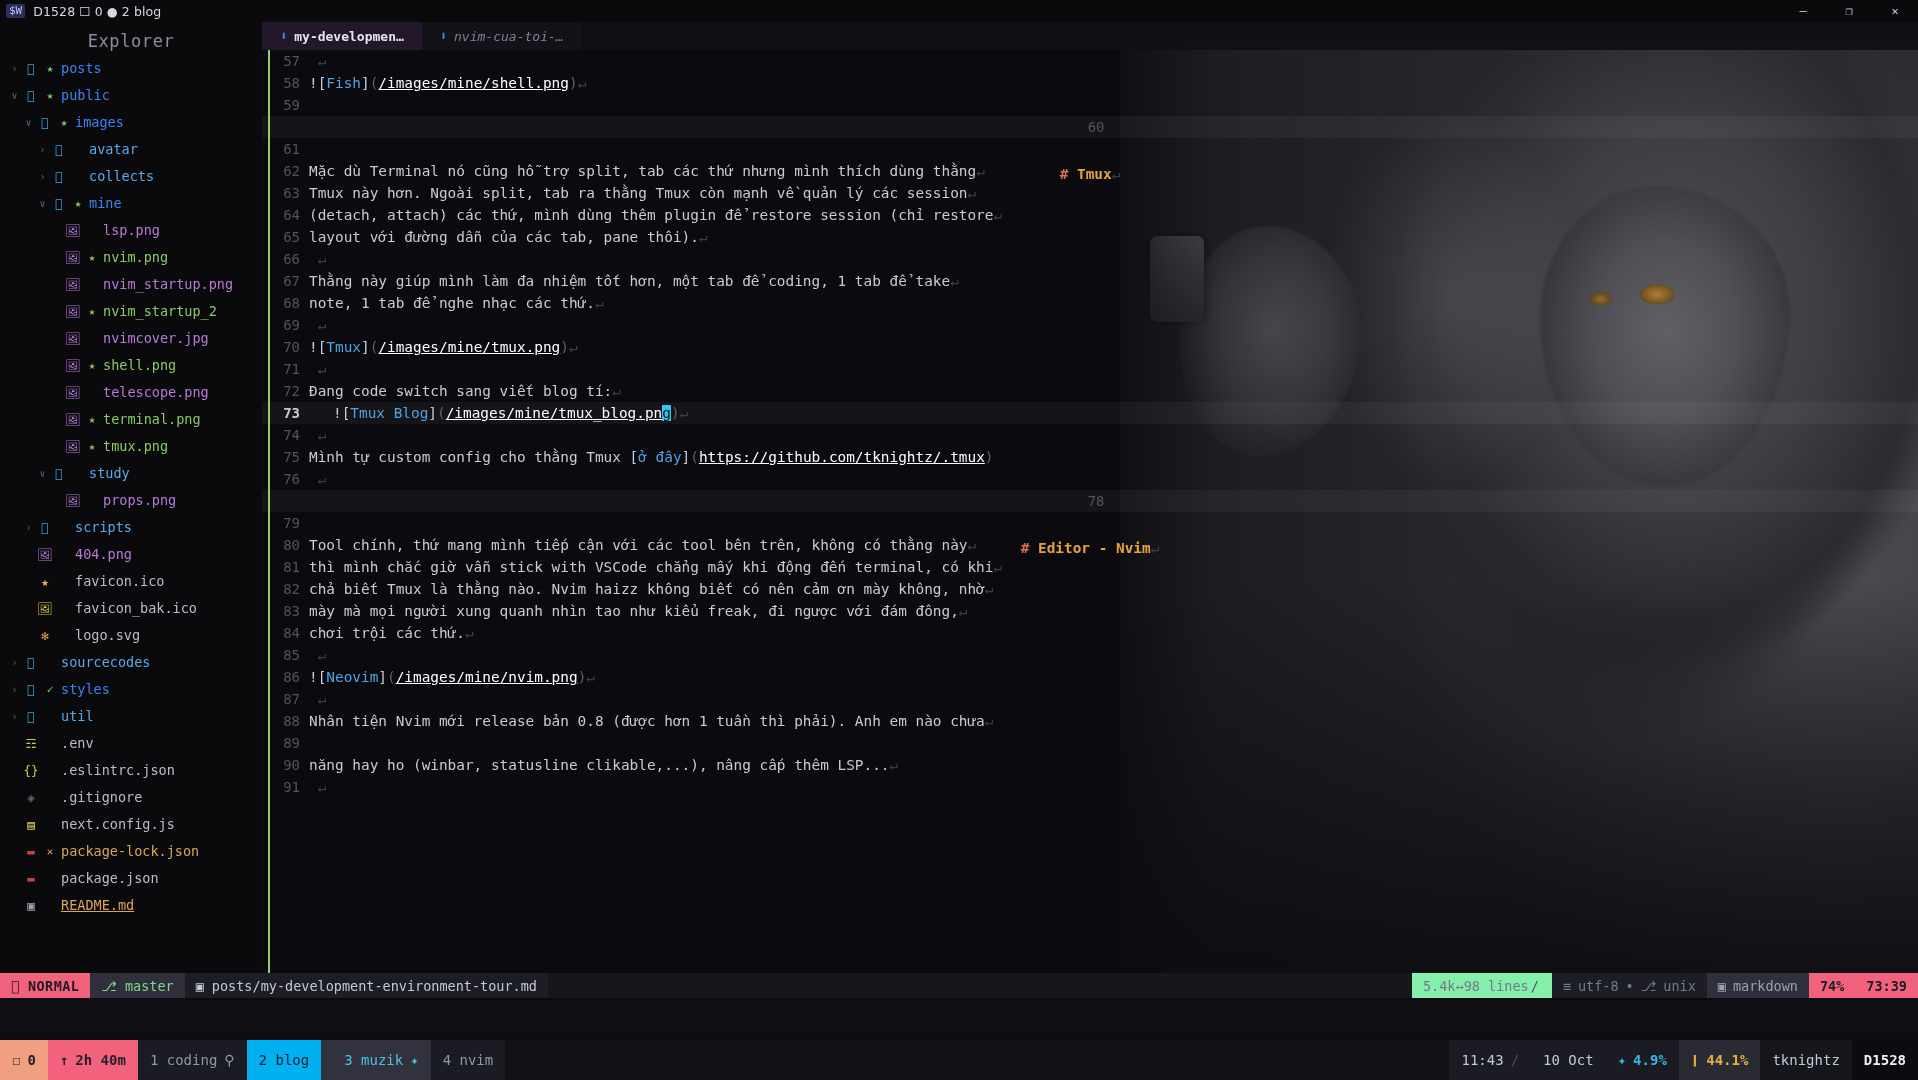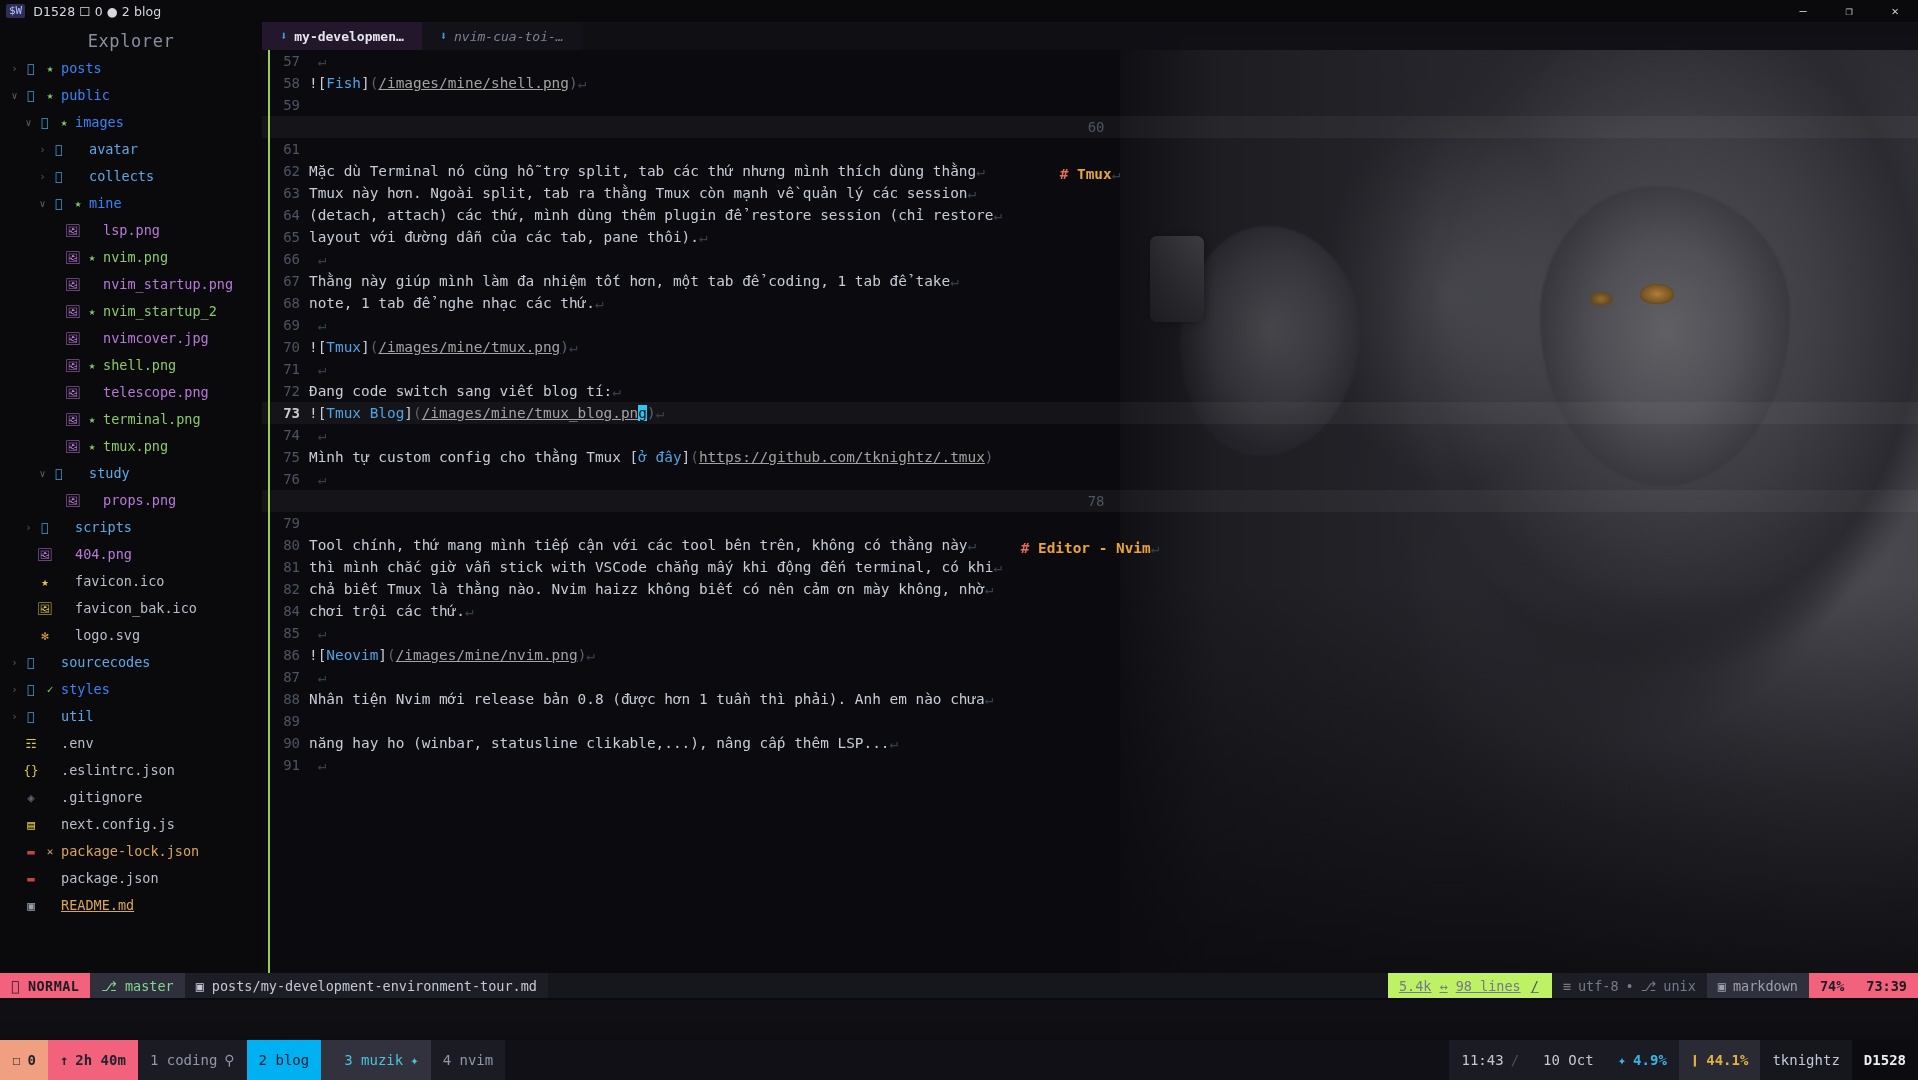--- a/index.html
+++ b/index.html
@@ -167,50 +167,50 @@
   }
 
   .buf {
     position: absolute; left: 0; top: 28px; width: 1656px; height: 923px;
     font-size: 14.4px; line-height: 22px;
   }
   .ln {
     position: relative; height: 22px; display: flex; align-items: center;
     white-space: pre; font-variant-ligatures: none;
   }
-  .ln.cur  { background: rgba(255,255,255,0.045); }
+  .ln.cur  { background: rgba(255,255,255,0.045); gap: 24px; }
   .ln.head { background: rgba(255,255,255,0.045); flex-direction: column; }
   .num {
     width: 47px; text-align: right; color: #4e5463; padding-right: 9px;
     flex: 0 0 47px; font-size: 14px;
   }
   .num.on { color: #c8cbd4; font-weight: bold; }
   .txt { color: #c8ccd6; }
   .eol { color: #34404e; }
   .md-h { color: #e8a33d; font-weight: bold; }
   .md-hash { color: #e06c5a; font-weight: bold; }
   .md-bang { color: #c8ccd6; }
   .md-lbl { color: #4fa3e3; }
   .md-brk { color: #c8ccd6; }
   .md-par { color: #5a6370; }
-  .md-url { color: #a3a3a3; text-decoration: underline; }
+  .md-url { color: #ffffff; text-decoration: underline; }
   .cursor { background: #31c6ef; color: #0e1014; }
 
   
   .status {
     position: absolute; left: 0; top: 951px; width: 1918px; height: 25px;
     display: flex; align-items: stretch; font-size: 13.5px; z-index: 20;
     background: #16161d;
   }
   .sec { display: flex; align-items: center; padding: 0 11px; white-space: nowrap; }
   .s-mode { background: #f2627d; color: #1c1c22; font-weight: bold; letter-spacing: .4px; }
   .s-git  { background: #30303c; color: #7fd88f; }
   .s-file { background: #1d1d26; color: #c4c8d2; gap: 8px; }
   .s-fill { flex: 1; background: #16161d; }
-  .s-info { background: #bef264; color: #737a8a; gap: 8px; text-decoration: underline; }
+  .s-info { background: #86efac; color: #737a8a; gap: 0; }
   .s-enc  { background: #1d1d26; color: #737a8a; gap: 7px; }
   .s-ft   { background: #30303c; color: #9aa0ae; gap: 7px; }
   .s-pct  { background: #f2627d; color: #1c1c22; font-weight: bold; }
   .s-loc  { background: #f2627d; color: #1c1c22; font-weight: bold; }
   .sep { color: #4a505e; padding: 0 2px; }
 
   
   .cmdline {
     position: absolute; left: 0; top: 976px; width: 1918px; height: 24px;
     color: #c8ccd6; font-size: 14px; display: flex; align-items: center;
@@ -505,20 +505,21 @@
           <div class="ln"><span class="num">72</span><span><span class="txt">Đang code switch sang viết blog tí:</span><span class="eol">↵</span></span></div>
           <div class="ln cur"><span class="num on">73</span><span><span class="md-bang">!</span><span class="md-brk">[</span><span class="md-lbl">Tmux Blog</span><span class="md-brk">]</span><span class="md-par">(</span><span class="md-url">/images/mine/tmux_blog.pn</span><span class="cursor">g</span><span class="md-par">)</span><span class="eol">↵</span></span></div>
           <div class="ln"><span class="num">74</span><span><span class="eol"> ↵</span></span></div>
           <div class="ln"><span class="num">75</span><span><span class="txt">Mình tự custom config cho thằng Tmux </span><span class="md-brk">[</span><span class="md-lbl">ở đây</span><span class="md-brk">]</span><span class="md-par">(</span><span class="md-url">https://github.com/tknightz/.tmux</span><span class="md-par">)</span></span></div>
           <div class="ln"><span class="num">76</span><span><span class="eol"> ↵</span></span></div>
           <div class="ln head"><span class="num">78</span><span><span class="md-hash">#</span><span class="md-h"> Editor - Nvim</span><span class="eol">↵</span></span></div>
           <div class="ln"><span class="num">79</span><span></span></div>
           <div class="ln"><span class="num">80</span><span><span class="txt">Tool chính, thứ mang mình tiếp cận với các tool bên trên, không có thằng này</span><span class="eol">↵</span></span></div>
           <div class="ln"><span class="num">81</span><span><span class="txt">thì mình chắc giờ vẫn stick with VSCode chẳng mấy khi động đến terminal, có khi</span><span class="eol">↵</span></span></div>
           <div class="ln"><span class="num">82</span><span><span class="txt">chả biết Tmux là thằng nào. Nvim haizz không biết có nên cảm ơn mày không, nhờ</span><span class="eol">↵</span></span></div>
+          <div class="ln"><span class="num">83</span><span><span class="txt">mày mà mọi người xung quanh nhìn tao như kiểu freak, đi ngược với đám đông,</span><span class="eol">↵</span></span></div>
           <div class="ln"><span class="num">84</span><span><span class="txt">chơi trội các thứ.</span><span class="eol">↵</span></span></div>
           <div class="ln"><span class="num">85</span><span><span class="eol"> ↵</span></span></div>
           <div class="ln"><span class="num">86</span><span><span class="md-bang">!</span><span class="md-brk">[</span><span class="md-lbl">Neovim</span><span class="md-brk">]</span><span class="md-par">(</span><span class="md-url">/images/mine/nvim.png</span><span class="md-par">)</span><span class="eol">↵</span></span></div>
           <div class="ln"><span class="num">87</span><span><span class="eol"> ↵</span></span></div>
           <div class="ln"><span class="num">88</span><span><span class="txt">Nhân tiện Nvim mới release bản 0.8 (được hơn 1 tuần thì phải). Anh em nào chưa</span><span class="eol">↵</span></span></div>
           <div class="ln"><span class="num">89</span></div>
           <div class="ln"><span class="num">90</span><span><span class="txt">năng hay ho (winbar, statusline clikable,...), nâng cấp thêm LSP...</span><span class="eol">↵</span></span></div>
           <div class="ln"><span class="num">91</span><span><span class="eol"> ↵</span></span></div>
         </div>
     </div>

